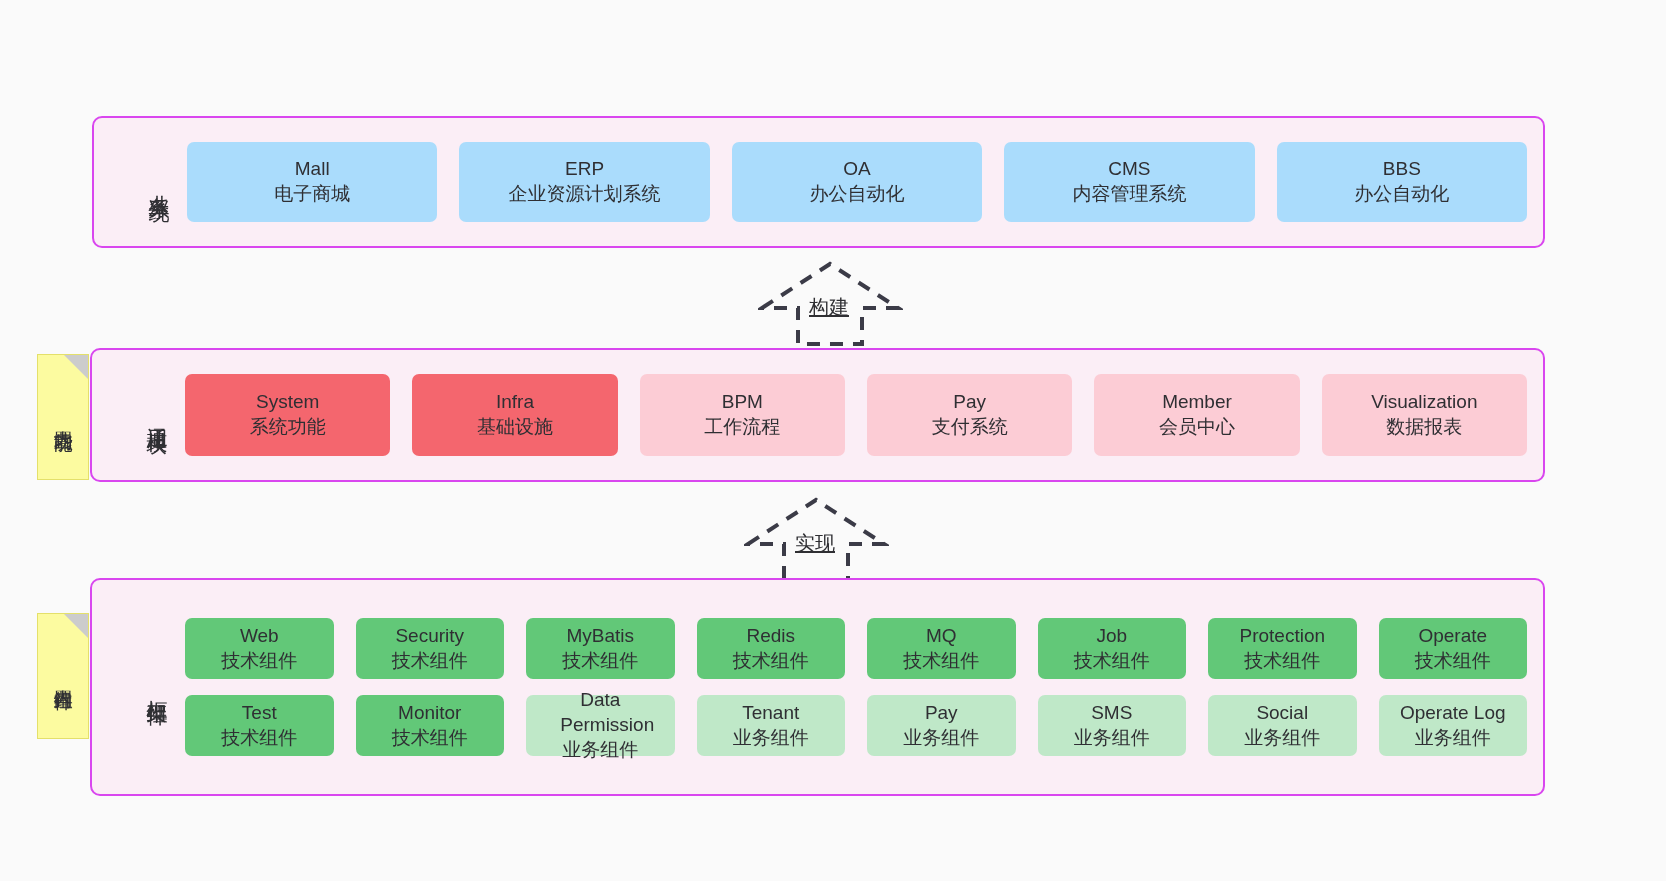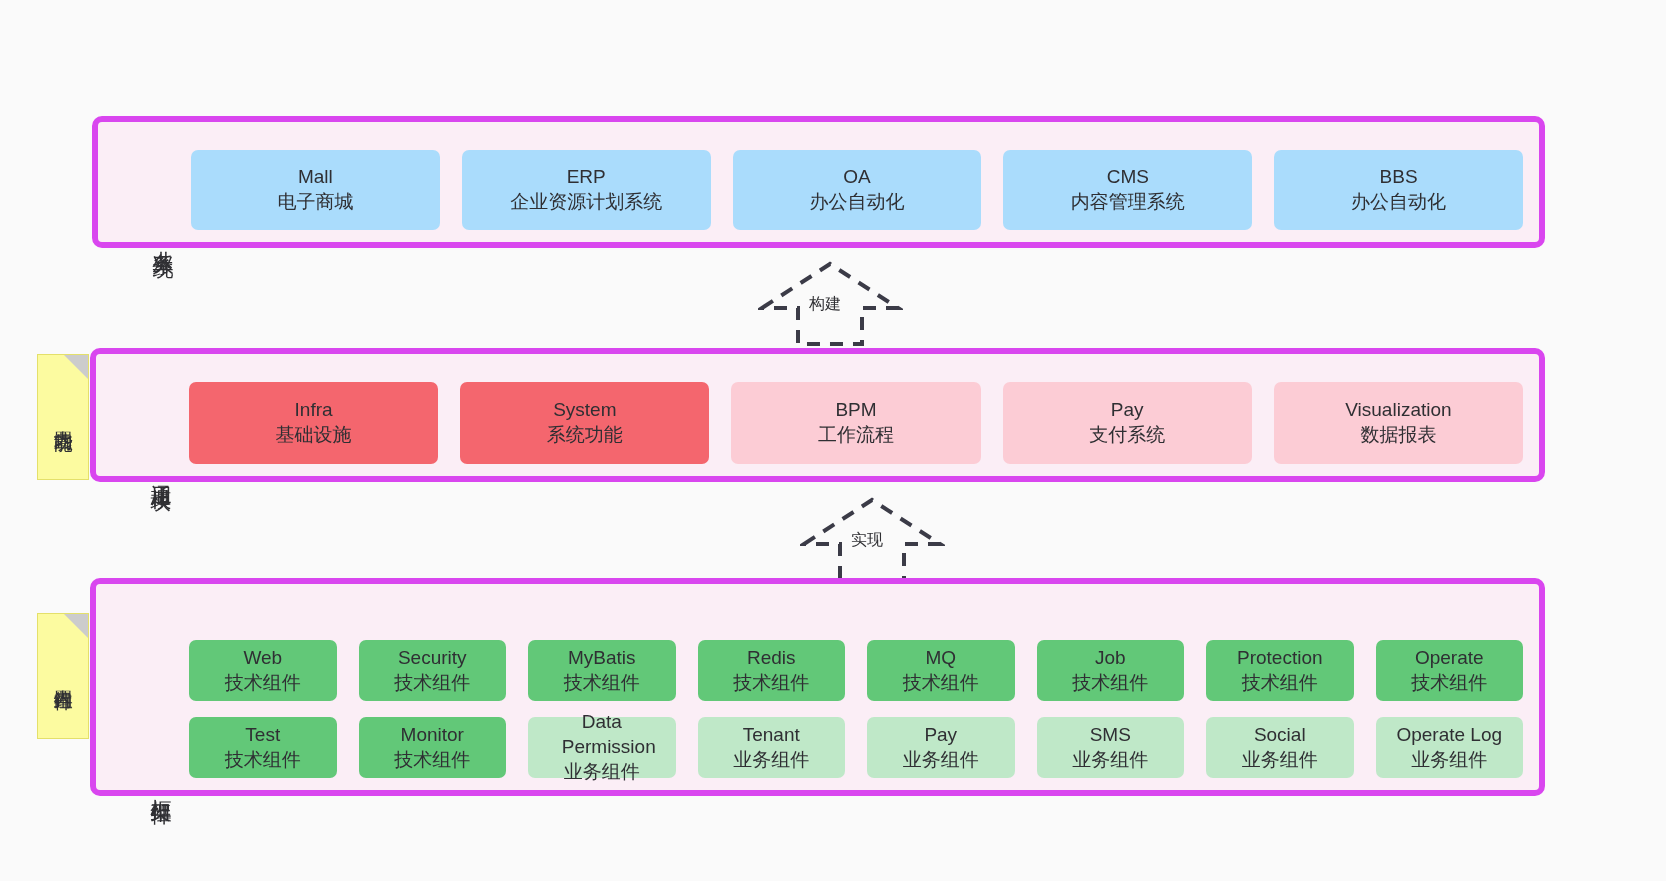--- a/index.html
+++ b/index.html
@@ -10,25 +10,25 @@
     color:#333333;
     overflow:hidden;
     position:relative;
   }
   .canvas{position:absolute;inset:0;}
 
   
   .layer{
     position:absolute;
     background:#fbeef6;
-    border:6px solid #d946ef;
+    border:2px solid #d946ef;
     border-radius:10px;
     box-sizing:border-box;
     display:flex;
-    align-items:flex-end;
+    align-items:center;
     padding-left:43px;
   }
   .layer-title{
     width:44px;
     flex:0 0 44px;
     display:flex;
     align-items:center;
     justify-content:center;
     font-size:21px;
     line-height:1.15;
@@ -106,26 +106,27 @@
     top:0;right:0;
     width:0;height:0;
     border-top:24px solid #cccccc;
     border-left:24px solid transparent;
   }
 
   
   .arrow-wrap{position:absolute;}
   .arrow-label{
     position:absolute;
-    font-size:16px;
+    font-size:20px;
     color:#2f2f33;
     background:#fafafa;
     padding:0 3px;
     user-select:none;
     white-space:nowrap;
+    text-decoration:underline;
   }
 </style>
 </head>
 <body>
 
 <div class="canvas">
 
   <div class="layer" style="left:92px;top:116px;width:1453px;height:132px;">
     <div class="layer-title">业务系统</div>
     <div class="layer-body">
@@ -164,44 +165,48 @@
   <div class="note" style="left:37px;top:354px;height:126px;">
     <span class="fold"></span>
     <span>内置功能</span>
   </div>
 
   <div class="layer" style="left:90px;top:348px;width:1455px;height:134px;">
     <div class="layer-title">通用模块</div>
     <div class="layer-body">
       <div class="row mod-row">
         <div class="card mod-strong">
+          <span class="en">System</span>
+          <span class="cn">系统功能</span>
+        </div>
+        <div class="card mod-strong">
           <span class="en">Infra</span>
           <span class="cn">基础设施</span>
         </div>
-        <div class="card mod-strong">
-          <span class="en">System</span>
-          <span class="cn">系统功能</span>
-        </div>
         <div class="card mod-soft">
           <span class="en">BPM</span>
           <span class="cn">工作流程</span>
         </div>
         <div class="card mod-soft">
           <span class="en">Pay</span>
           <span class="cn">支付系统</span>
         </div>
         <div class="card mod-soft">
+          <span class="en">Member</span>
+          <span class="cn">会员中心</span>
+        </div>
+        <div class="card mod-soft">
           <span class="en">Visualization</span>
           <span class="cn">数据报表</span>
         </div>
       </div>
     </div>
   </div>
 
-  <div class="arrow-wrap" style="left:800px;top:494px;width:145px;height:90px;">
+  <div class="arrow-wrap" style="left:744px;top:494px;width:145px;height:90px;">
     <svg width="145" height="90" viewBox="0 0 145 90">
       <path d="M 4 50 L 72 6 L 140 50 L 104 50 L 104 86 L 40 86 L 40 50 Z" fill="none" stroke="#3b3b47" stroke-width="4" stroke-dasharray="13 10" stroke-linejoin="miter"></path>
     </svg>
     <span class="arrow-label" style="left:48px;top:36px;">实现</span>
   </div>
 
   <div class="note" style="left:37px;top:613px;height:126px;">
     <span class="fold"></span>
     <span>内置组件</span>
   </div>

